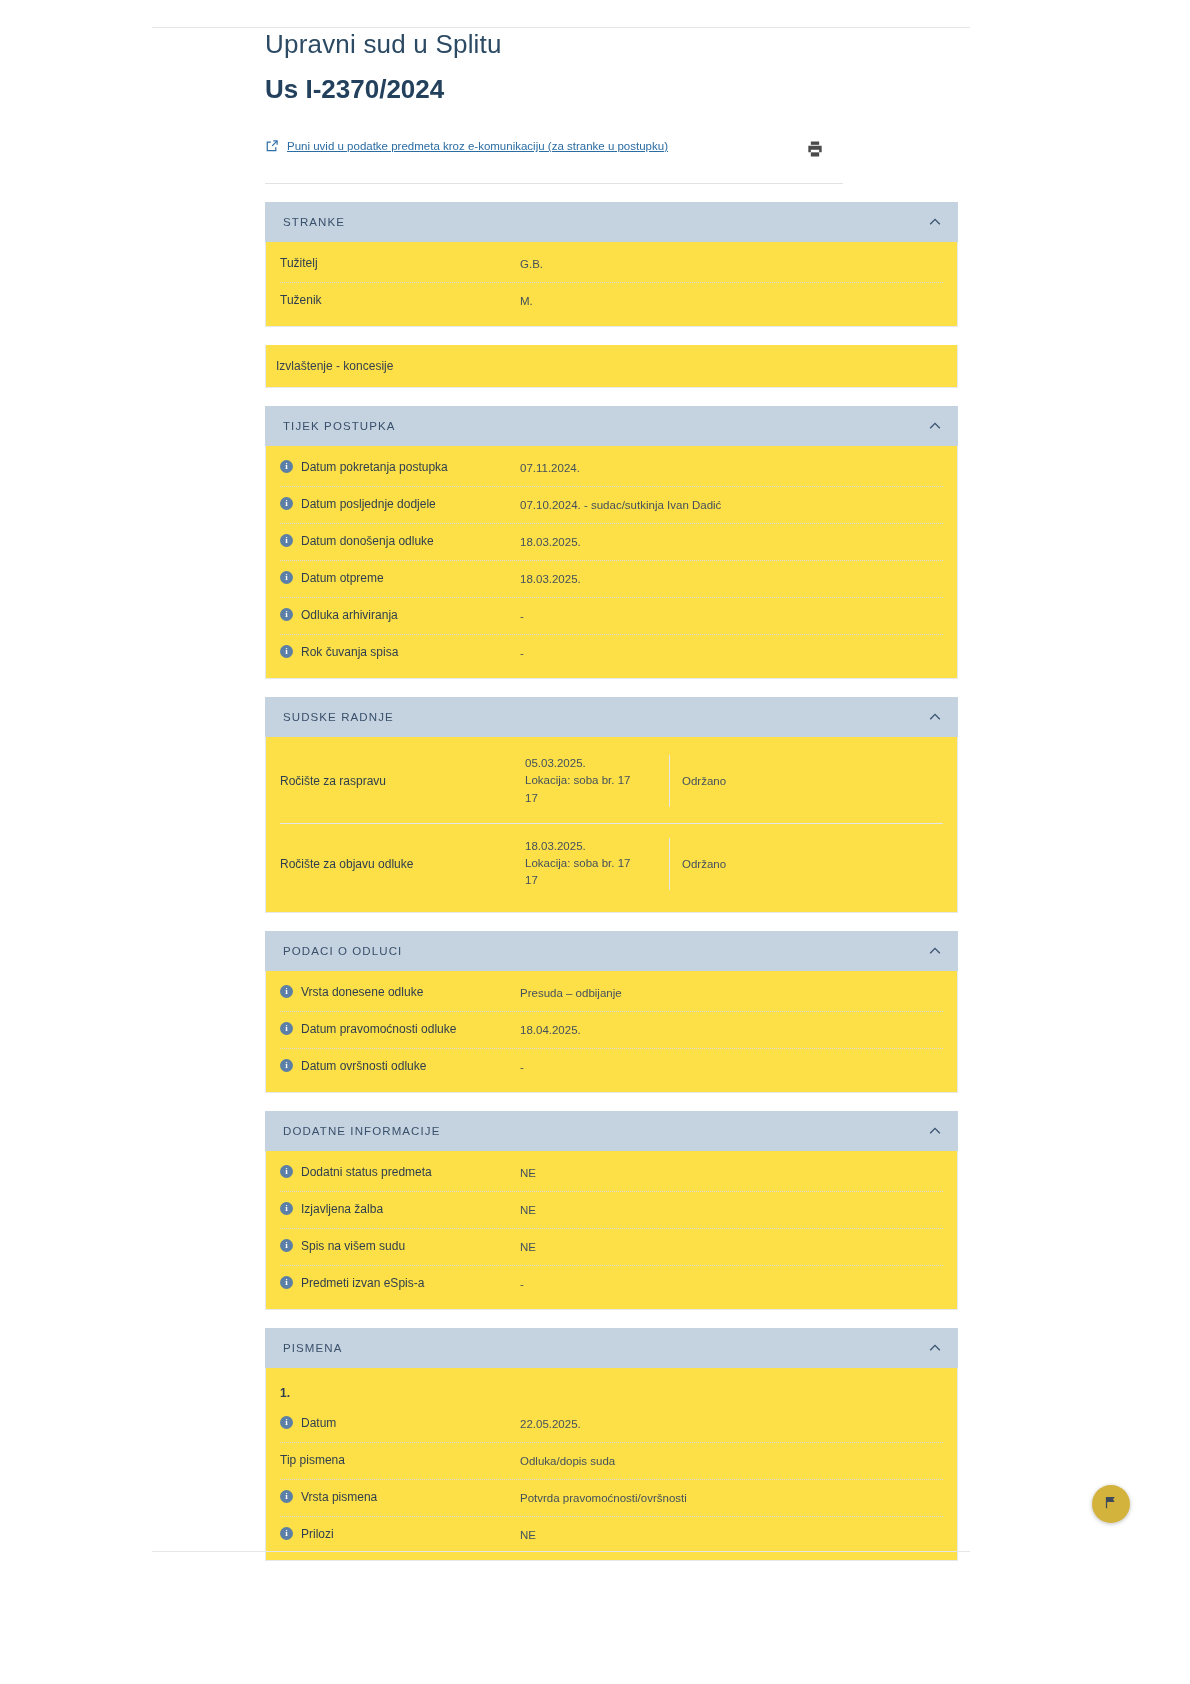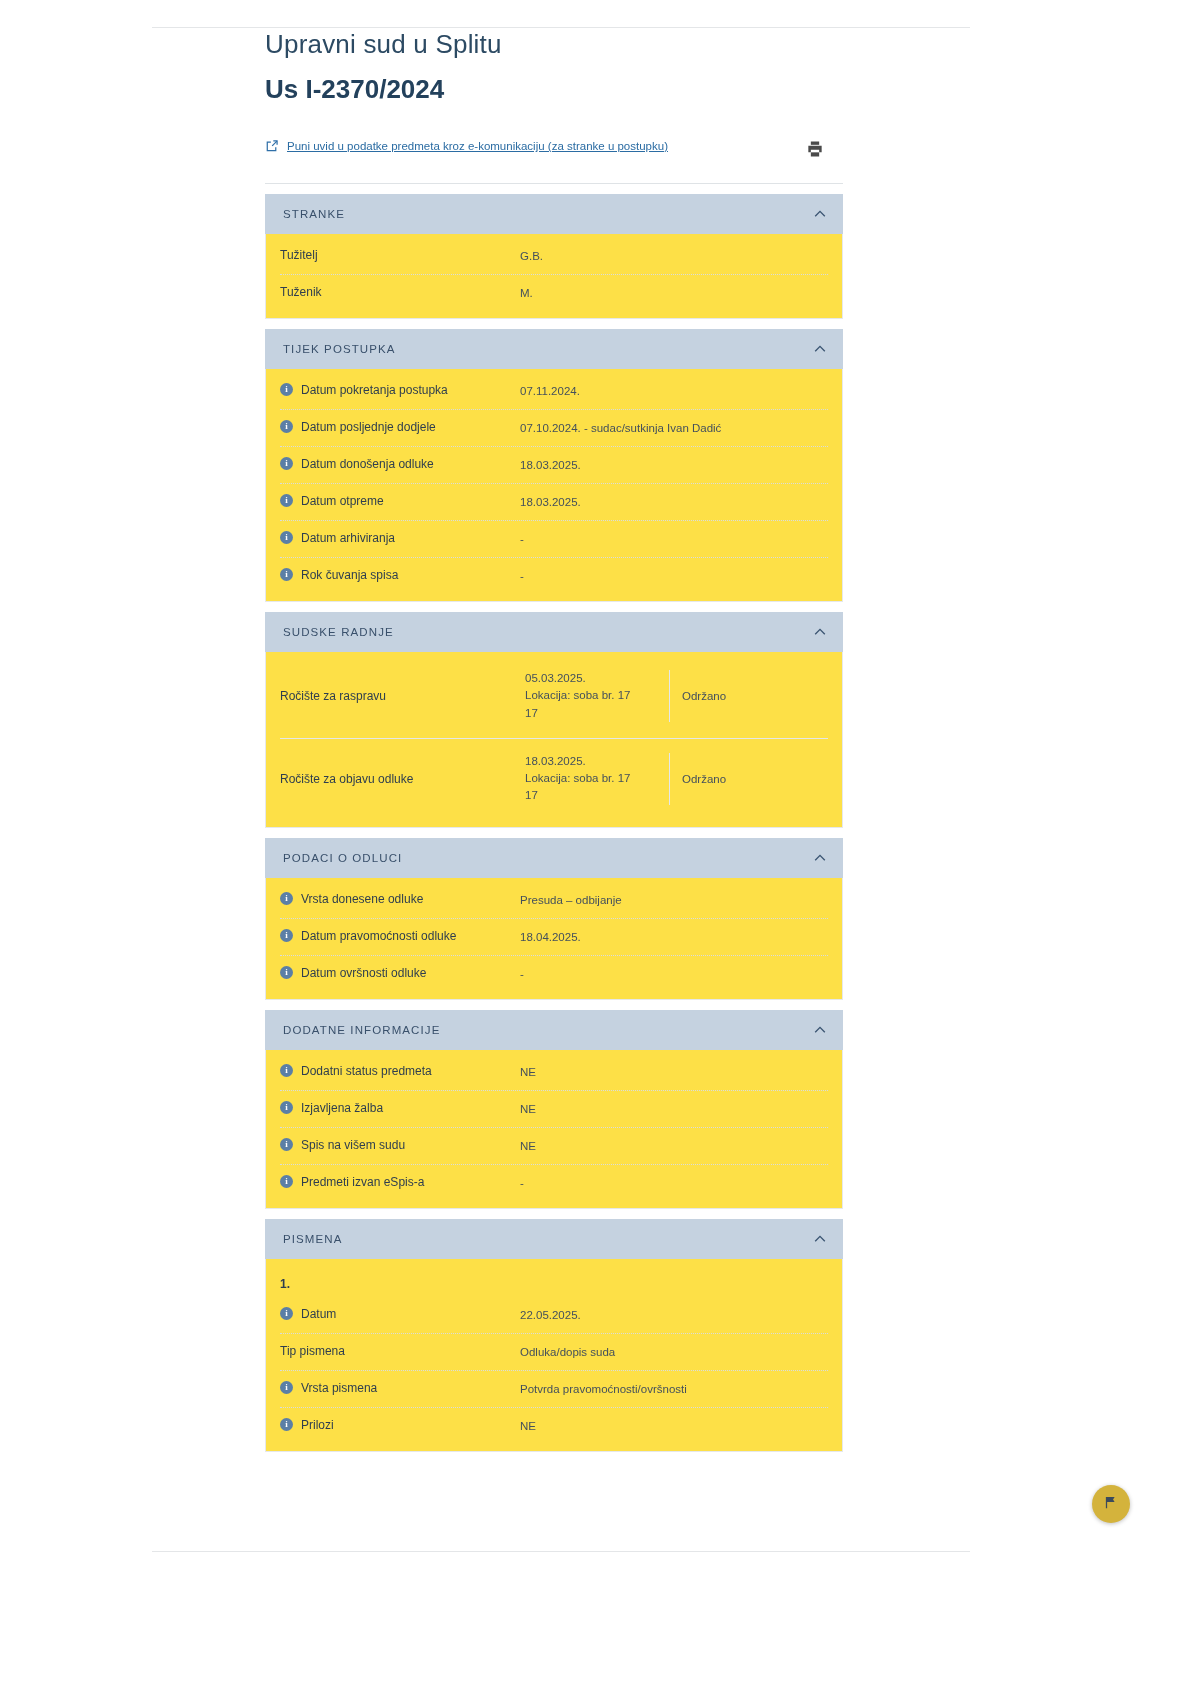--- a/index.html
+++ b/index.html
@@ -89,22 +89,22 @@
   }
   .hr-main {
     margin-top: 24px;
     width: 578px;
     height: 1px;
     background: #dfe3e6;
   }
 
   
   .panel {
-    width: 578px;
-    margin-top: 10px;
+    width: 693px;
+    margin-top: 18px;
     background: #fff;
   }
   .panel-head {
     background: #c5d2e0;
     height: 40px;
     display: flex;
     align-items: center;
     padding: 0 16px 0 18px;
     justify-content: space-between;
     cursor: pointer;
@@ -281,20 +281,23 @@
             <div class="value">G.B.</div>
           </div>
           <div class="row noicon">
             <div class="label">Tuženik</div>
             <div class="value">M.</div>
           </div>
         </div>
       </div>
 
       <div class="panel">
+        <div class="panel-body plain">
+          <div class="plain-text">Izvlaštenje - koncesije</div>
+        </div>
       </div>
 
       <div class="panel">
         <div class="panel-head">
           <span class="panel-title">TIJEK POSTUPKA</span>
           <span class="chev">
             <svg viewBox="0 0 16 16" fill="none" stroke="currentColor" stroke-width="1.6">
                 <path d="M2.5 10.5L8 5l5.5 5.5"></path>
               </svg>
           </span>
@@ -324,21 +327,21 @@
           <div class="row">
             <div class="label">
                 <span class="i-icon">i</span>
                 <span>Datum otpreme</span>
               </div>
             <div class="value">18.03.2025.</div>
           </div>
           <div class="row">
             <div class="label">
                 <span class="i-icon">i</span>
-                <span>Datum arhiviranja</span>
+                <span>Odluka arhiviranja</span>
               </div>
             <div class="value">-</div>
           </div>
           <div class="row">
             <div class="label">
                 <span class="i-icon">i</span>
                 <span>Rok čuvanja spisa</span>
               </div>
             <div class="value">-</div>
           </div>

